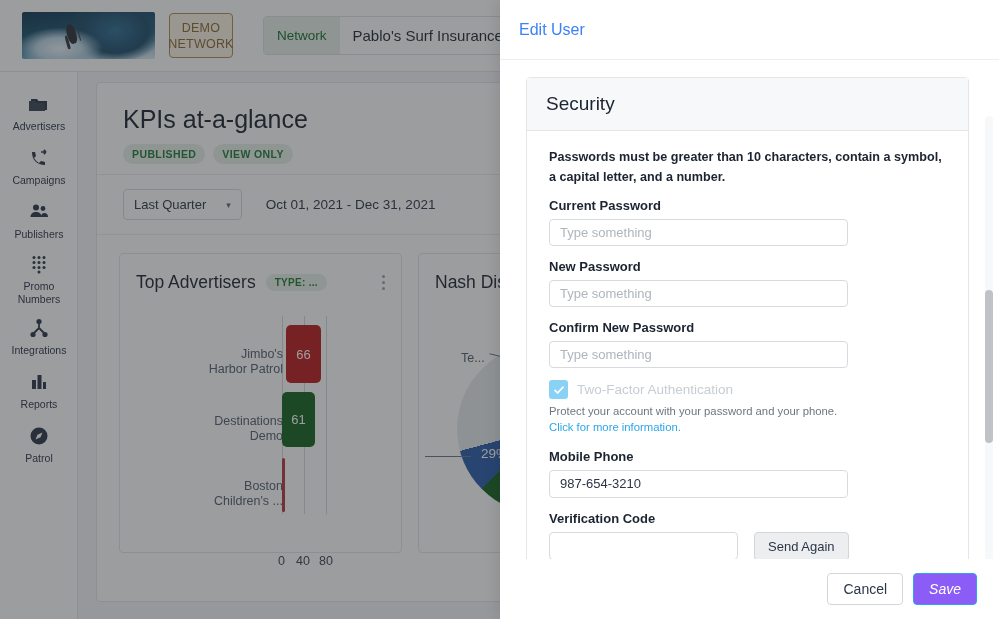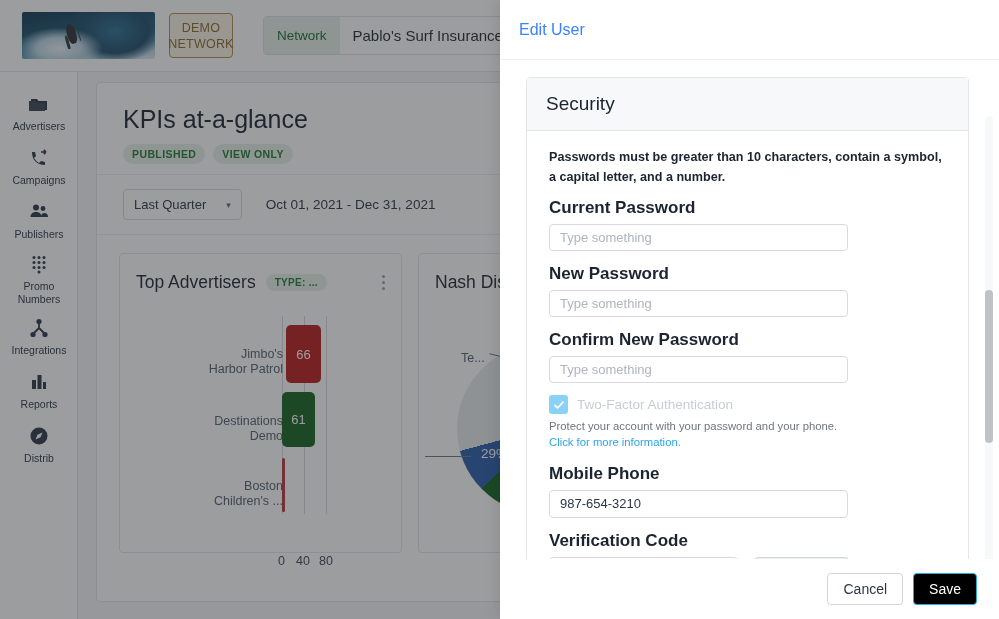--- a/index.html
+++ b/index.html
@@ -190,21 +190,21 @@
   }
   .sec-head {
     background:#f7f8f9; border-bottom:1px solid #e4e6e9;
     padding: 15px 19px; font-size: 19px; color:#1b2430;
   }
   .sec-body { padding: 17px 22px 0 22px; }
   .hint-strong {
     font-size: 12.6px; font-weight: 700; color:#1b2430;
     line-height: 1.55; margin-bottom: 11px;
   }
-  .fld-label { font-size: 17px; font-weight:700; color:#1b2430; margin-bottom: 6px; }
+  .fld-label { font-size: 13px; font-weight:700; color:#1b2430; margin-bottom: 6px; }
   .fld {
     width: 299px; height: 27px;
     border:1px solid #d7dbe0; border-radius:4px;
     font-size: 13px; color:#2b3648; padding: 0 10px;
     background:#fff; outline:none;
     font-family:"Liberation Sans", sans-serif;
   }
   .fld::placeholder { color:#aeb5bd; }
   .fld.phone { width: 299px; height: 28px; }
   .fld.vcode { width: 189px; height: 28px; }
@@ -233,21 +233,21 @@
 
   .modal-foot {
     flex: 0 0 60px; display:flex; align-items:center; justify-content:flex-end;
     gap: 10px; padding-right: 22px; background:#fff;margin-left:43px;
   }
   .btn {
     height: 32px; border-radius:4px; font-size: 14px; padding: 0 15px;
     font-family:"Liberation Sans", sans-serif; cursor:pointer;
   }
   .btn-cancel { background:#fff; border:1px solid #d2d6db; color:#2b3648; }
-  .btn-save { background:#000000; border:1px solid #2ba6e8; color:#fff; }
+  .btn-save { background:#8b5cf6; border:1px solid #2ba6e8; color:#fff;font-style:italic; }
 
   
   .sbar {
     position:absolute; right: 6px; top: 56px; width: 8px; height: 499px;
     background: #f7f8f9; border-radius:4px;
   }
   .sthumb {
     position:absolute; right: 6px; top: 230px; width: 8px; height: 153px;
     background:#bfc3c7; border-radius:4px;
   }
@@ -355,21 +355,21 @@
         <span>Reports</span>
       </div>
 
       <div class="nav-item">
         <span class="nav-ico">
           <svg viewBox="0 0 22 22" width="22" height="22">
             <circle cx="11" cy="11" r="8.5" fill="#2b3648"></circle>
             <path d="M14.5 7.5 9.5 9.8 7.5 14.5 12.5 12.2z" fill="#fff"></path>
           </svg>
         </span>
-        <span>Distrib</span>
+        <span>Patrol</span>
       </div>
 
     </div>
 
     <div class="content">
       <div class="page-card">
 
         <div class="page-title-row">
           <div class="page-title">KPIs at-a-glance</div>
           <div class="pills">

